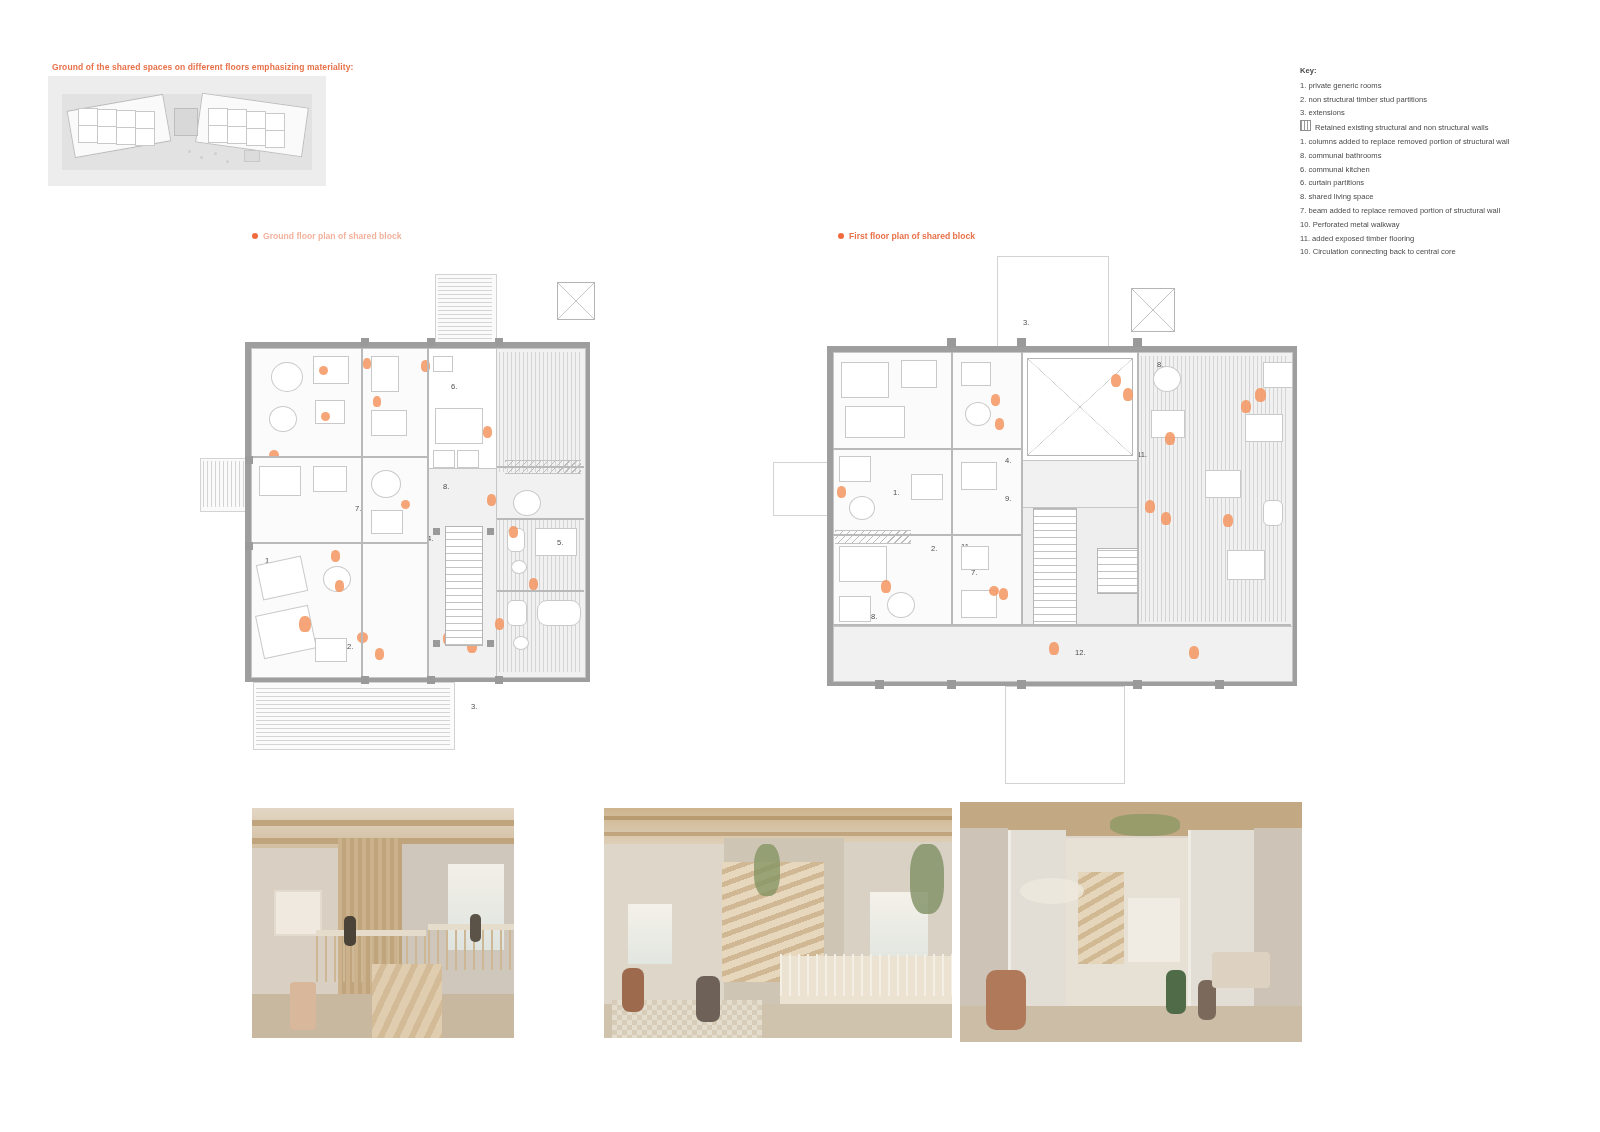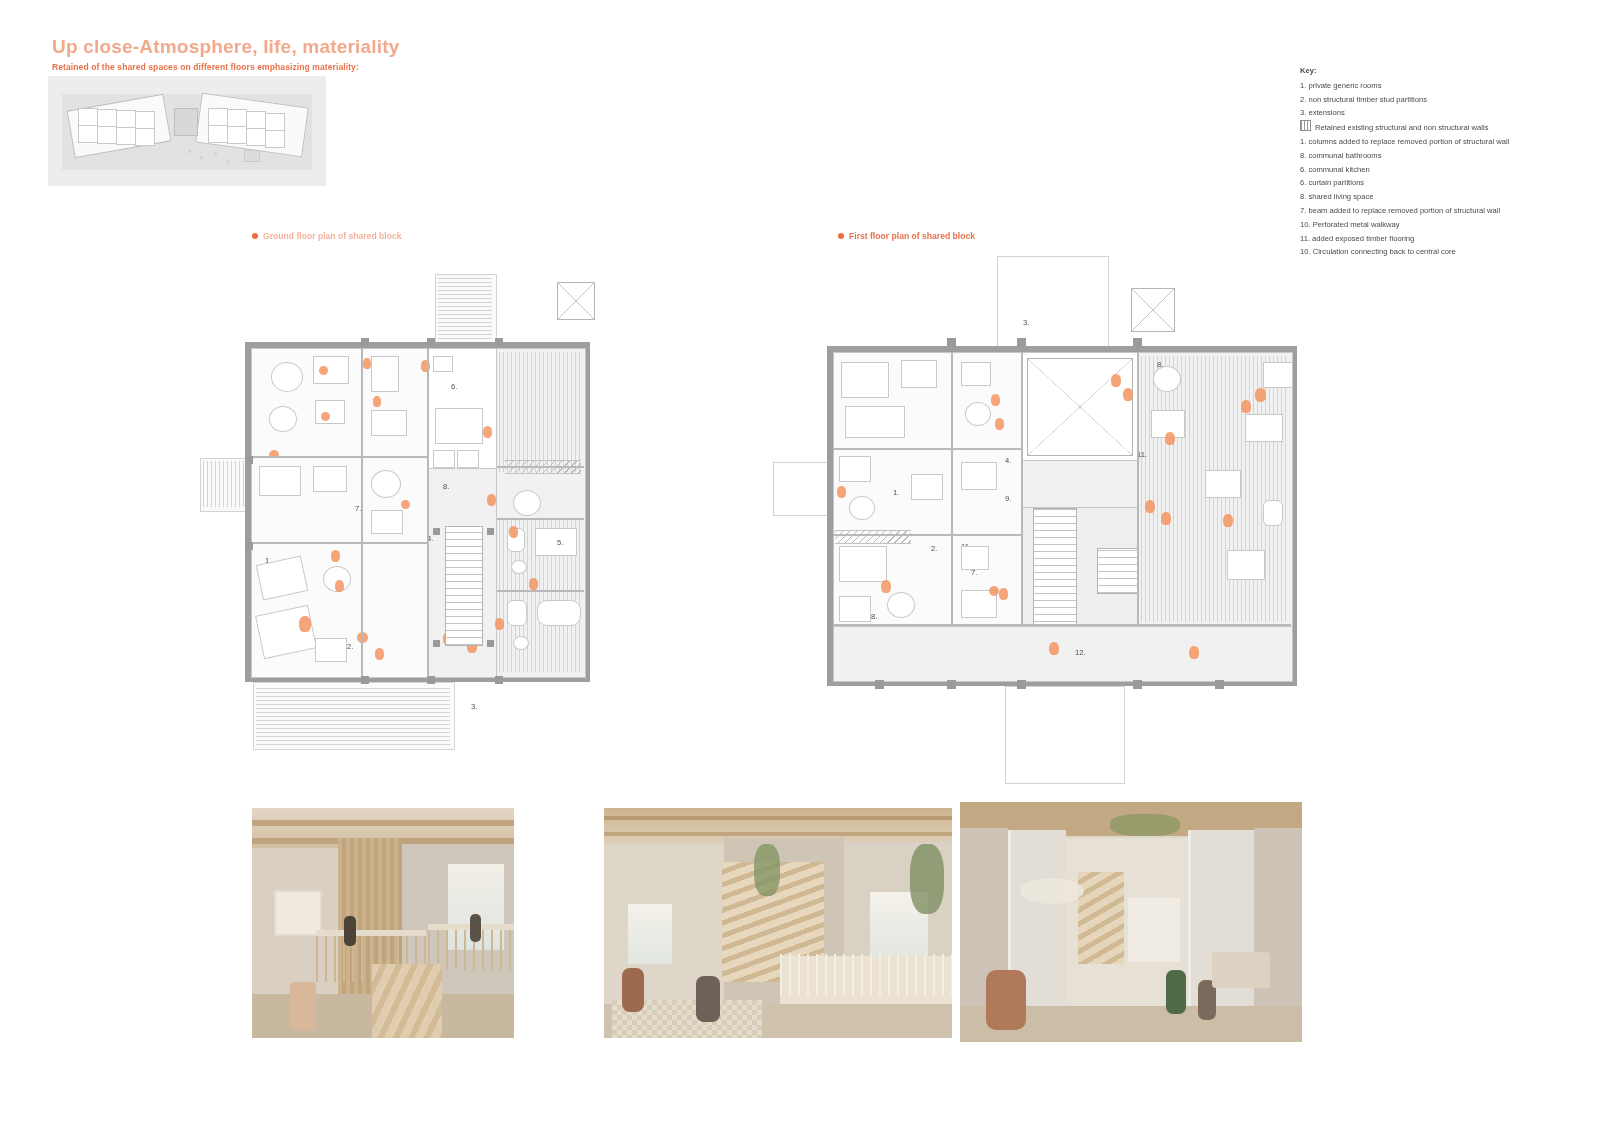--- a/index.html
+++ b/index.html
@@ -148,22 +148,21 @@
   
   #r3 .bg{left:0;top:0;width:100%;height:100%;background:#ded6cc;}
   #r3 .curtain{position:absolute;background:linear-gradient(90deg,#efece6 0 3px,#e2ded6 3px 7px);}
   #r3 .corner{position:absolute;background:#cfc6ba;}
 </style>
 </head>
 <body>
 
 <div class="sheet">
 
-  <div id="title">Up close-Atmosphere, life, materiality</div>
-  <div id="subtitle">Retained of the shared spaces on different floors emphasizing materiality:</div>
+  <div id="subtitle">Ground of the shared spaces on different floors emphasizing materiality:</div>
 
   <div id="keyplan">
     <div class="kp-shape"></div>
     <div class="kp-wing kp-w1"></div>
     <div class="kp-wing kp-w2"></div>
     <div class="kp-wing kp-core"></div>
     <div class="kp-cell" style="left:30px;top:32px;width:18px;height:16px;"></div>
     <div class="kp-cell" style="left:49px;top:33px;width:18px;height:16px;"></div>
     <div class="kp-cell" style="left:68px;top:34px;width:18px;height:16px;"></div>
     <div class="kp-cell" style="left:87px;top:35px;width:18px;height:16px;"></div>

